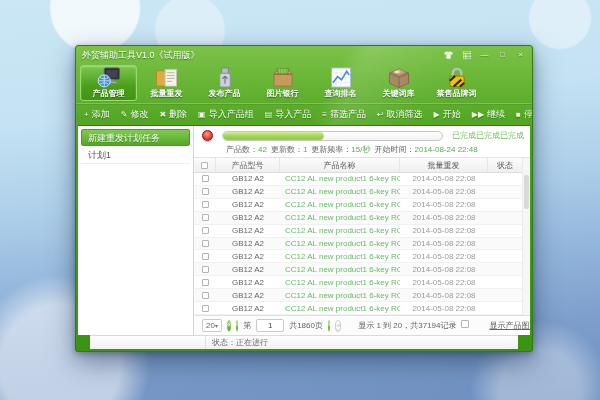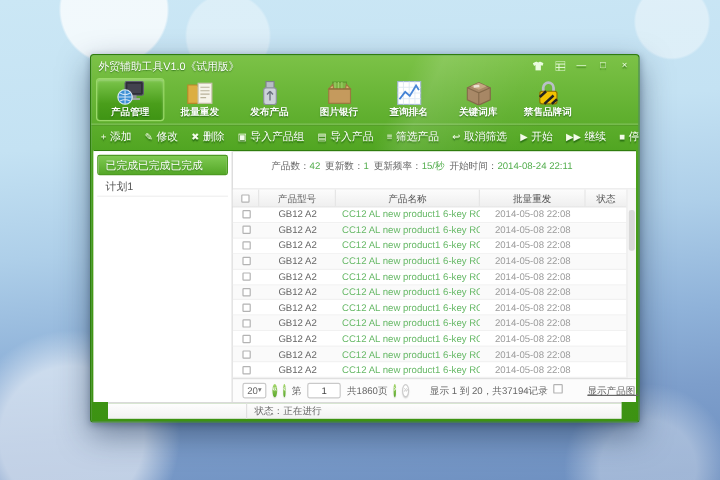--- a/index.html
+++ b/index.html
@@ -225,35 +225,42 @@
       </span>
         <span class="tbtn">
         <span class="tglyph">■</span>
         <span>停止</span>
       </span>
       </div>
   </div>
 
   <div class="body">
     <div class="sidebar">
-      <div class="side-header">已完成已完成已完成</div>
+      <div class="side-header">新建重发计划任务</div>
       <div>
 
       <div class="side-item">计划1</div>
         </div>
     </div>
 
     <div class="main">
       <div class="progress-sec">
+        <div class="prow">
+          <span class="recbtn"></span>
+          <div class="pbar">
+            <div class="pfill" id="pfill" style="width: 46%;"></div>
+          </div>
+          <span class="pdone">已完成已完成已完成</span>
+        </div>
         <div class="stats">
 
         <span class="stat"><span>产品数：</span><span class="sv">42</span></span>
             <span class="stat"><span>更新数：</span><span class="sv">1</span></span>
             <span class="stat"><span>更新频率：</span><span class="sv">15/秒</span></span>
-            <span class="stat"><span>开始时间：</span><span class="sv">2014-08-24 22:11</span></span>
+            <span class="stat"><span>开始时间：</span><span class="sv">2014-08-24 22:48</span></span>
           </div>
       </div>
 
       <div class="tablewrap">
         <div class="thead">
           <span class="c-cb">
               <span class="cb"></span>
             </span>
           <span class="c-model">产品型号</span>
           <span class="c-name" style="justify-content:center;padding-left:0;color:#555">产品名称</span>

